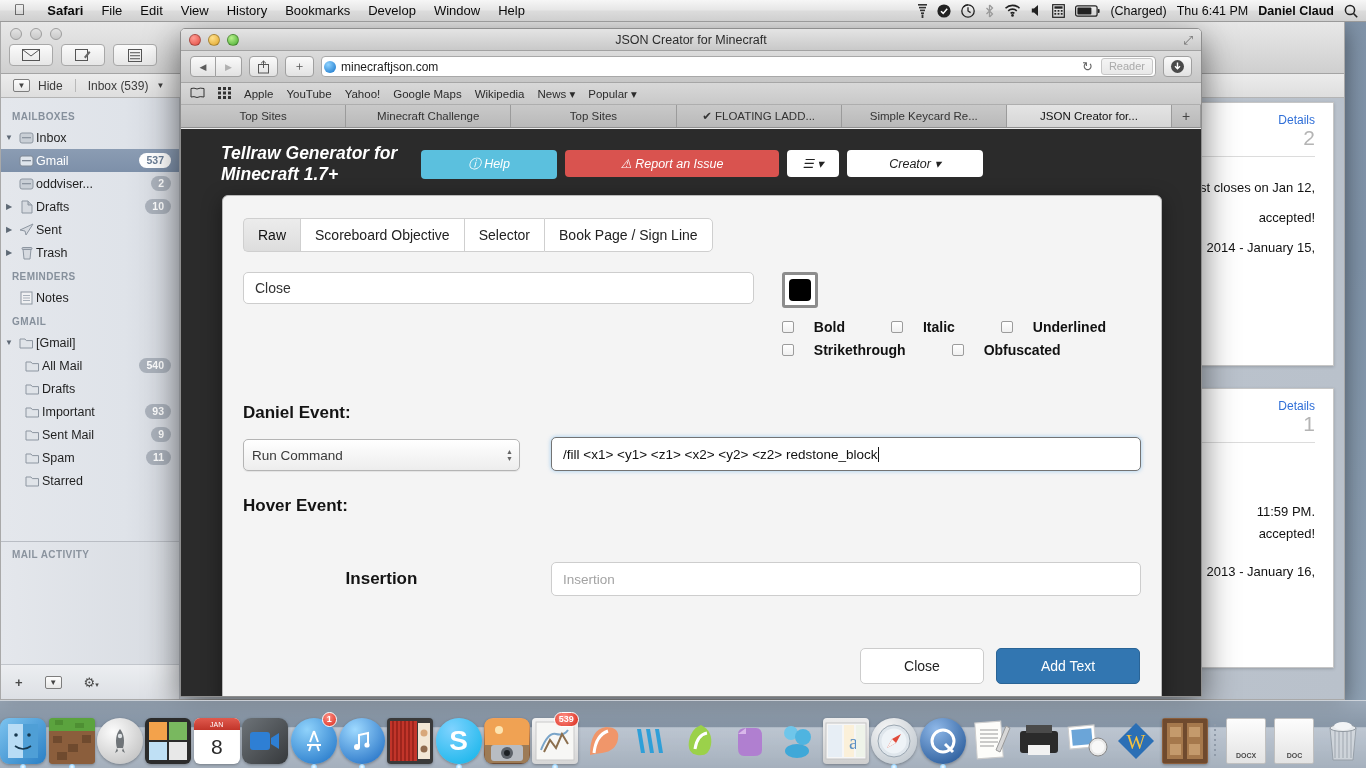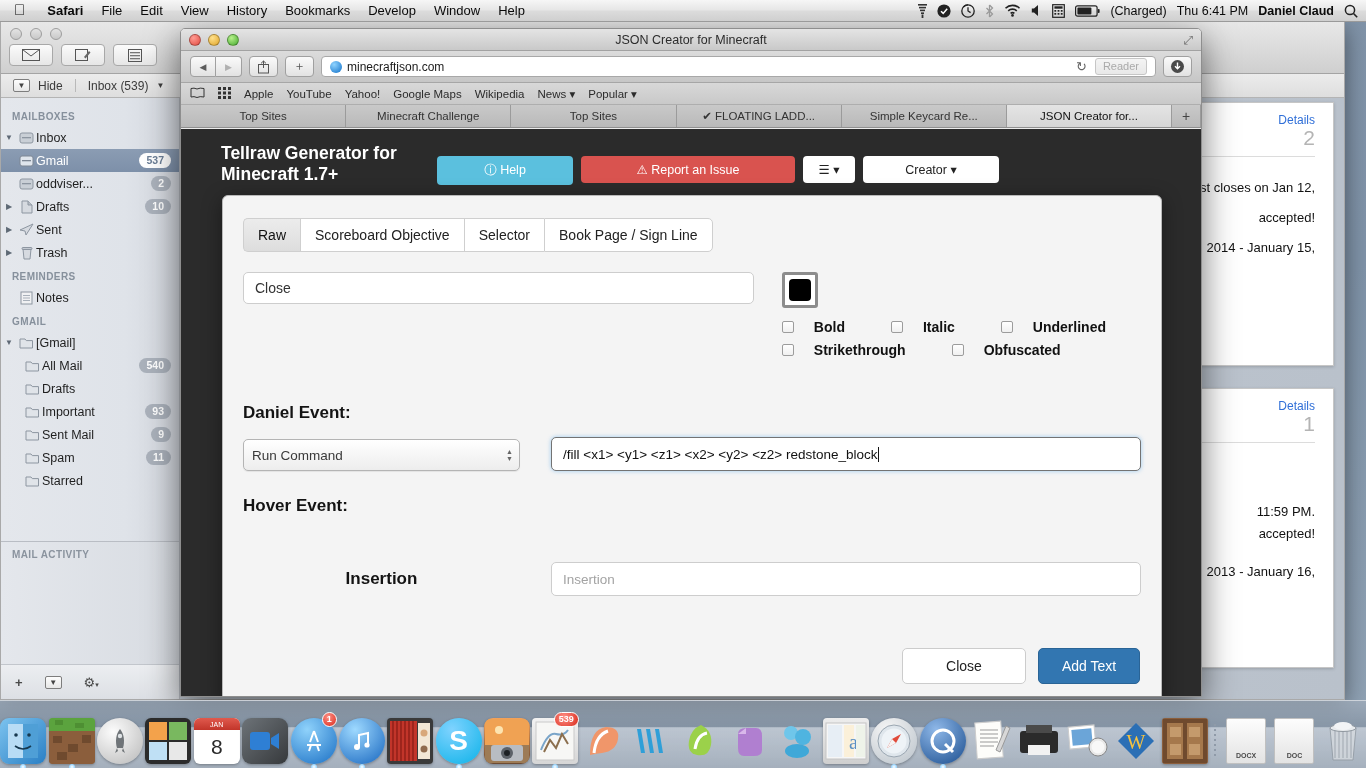--- a/index.html
+++ b/index.html
@@ -180,21 +180,21 @@
   .navbtn:last-child { border-radius: 0 4px 4px 0; border-left: none; color: #b0b0b0; }
   .tbbtn {
     width: 29px; height: 21px; border: 1px solid #a0a0a0; border-radius: 4px;
     background: linear-gradient(to bottom,#fafafa,#e2e2e2);
     display: flex; align-items: center; justify-content: center;
     color: #555; font-size: 12px;
   }
   .urlbar {
     flex: 1 1 auto; height: 21px; background: #fff;
     border: 1px solid #a8a8a8; border-radius: 4px;
-    display: flex; align-items: center; padding: 0 8px; gap: 5px;
+    display: flex; align-items: center; padding: 0 2px; gap: 5px;
     font-size: 12px; color: #1a1a1a; position: relative;
   }
   .urlglobe {
     width: 12px; height: 12px; border-radius: 50%;
     background: radial-gradient(circle at 35% 30%, #8fd3ff, #1070c8);
     flex: 0 0 12px;
   }
   .url-right { margin-left: auto; display: flex; align-items: center; gap: 8px; }
   .reader-btn {
     font-size: 11px; color: #aaa; border: 1px solid #c6c6c6; border-radius: 3px;
@@ -221,21 +221,21 @@
   }
   .sf-tab.active { background: linear-gradient(to bottom,#e4e4e4,#d6d6d6); color: #111; }
   .sf-tab.plus { flex: 0 0 29px; font-size: 14px; color: #444; }
 
   
   .page {
     position: absolute; left: 0; top: 100px; right: 0; bottom: 0;
     background: #2b2b2b; overflow: hidden;
   }
   .page-head {
-    display: flex; align-items: flex-end; padding: 12px 22px 0 40px; gap: 16px;
+    display: flex; align-items: center; padding: 12px 22px 0 40px;  font-style: italic;
   }
   .page-title {
     color: #fff; font-size: 17.5px; font-weight: bold; line-height: 21px;
     width: 200px; flex: 0 0 200px; padding-top: 2px;
   }
   .hd-btns { display: flex; gap: 8px; align-items: flex-start; padding-top: 3px; }
   .btn-help {
     background: #5bc0de; color: #fff; border-radius: 4px;
     padding: 6px 0; width: 136px; text-align: center; font-size: 12.5px;
   }
@@ -333,21 +333,21 @@
     position: absolute; left: 0; right: 0; bottom: 0; height: 72px;
     display: flex; align-items: center; justify-content: flex-end;
     gap: 12px; padding-right: 21px;
   }
   .btn-close {
     width: 124px; height: 36px; background: #fff; border: 1px solid #cccccc;
     border-radius: 5px; display: flex; align-items: center; justify-content: center;
     font-size: 14px; color: #222;
   }
   .btn-add {
-    width: 102px; height: 36px; background: #3276b1; border: 1px solid #2a6496;
+    width: 144px; height: 36px; background: #3276b1; border: 1px solid #2a6496;
     border-radius: 5px; display: flex; align-items: center; justify-content: center;
     font-size: 14px; color: #fff;
   }
 
   
   .dock {
     position: absolute; left: 0; bottom: 0; width: 1366px; height: 68px;
     background: linear-gradient(to bottom, rgba(160,172,186,.72) 0%, rgba(134,148,164,.80) 38%, rgba(196,204,214,.88) 40%, rgba(168,178,190,.9) 100%);
     border-top: 1px solid rgba(255,255,255,.45);
     display: flex; align-items: flex-end; justify-content: center;

